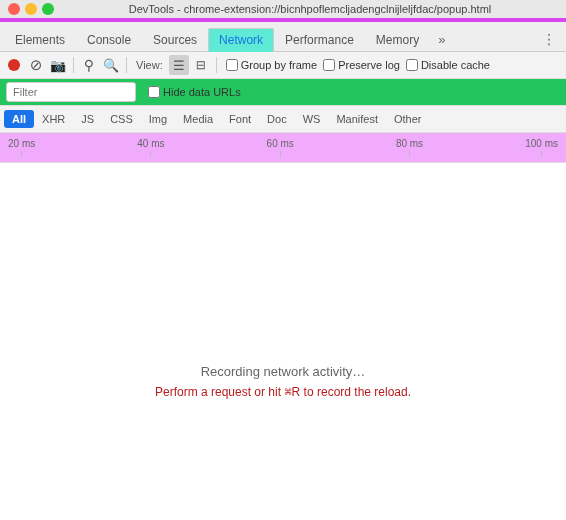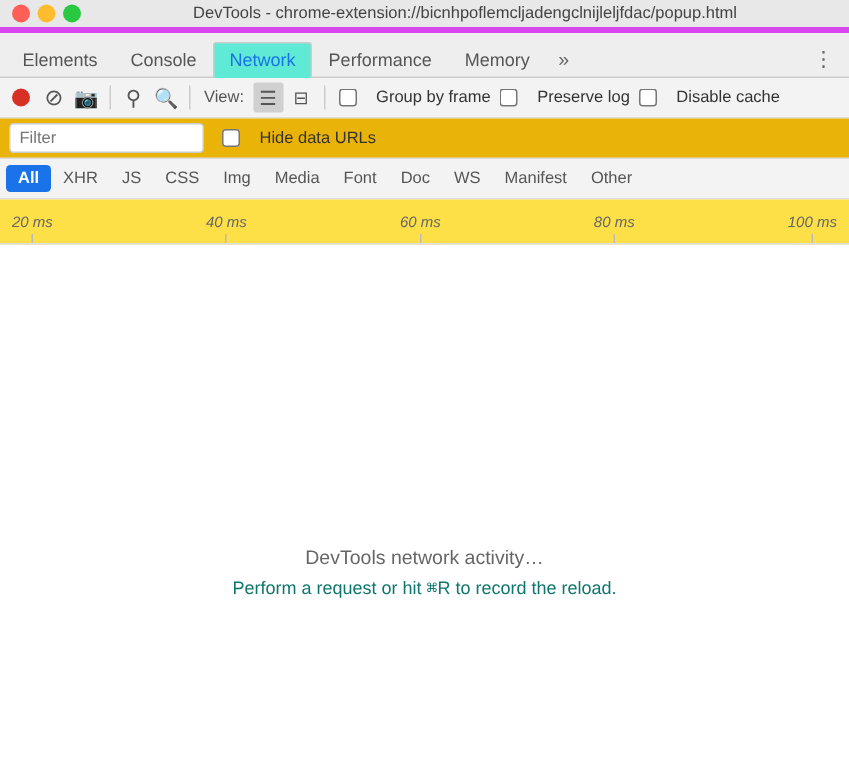--- a/index.html
+++ b/index.html
@@ -135,37 +135,37 @@
       cursor: pointer;
       color: #555;
       font-size: 12px;
       border-radius: 2px;
     }
     .view-btn.active { background: #d0d0d0; }
 
     .checkbox-label {
       display: flex;
       align-items: center;
-      gap: 13px;
+      gap: 3px;
       font-size: 11px;
       color: #333;
       cursor: pointer;
       margin-left: 4px;
       white-space: nowrap;
     }
     .checkbox-label input[type=checkbox] {
       width: 12px;
       height: 12px;
       cursor: pointer;
       margin: 0;
     }
 
     
     .toolbar-row2 {
-      background: #eab308;
+      background: #22c55e;
       border-bottom: 1px solid #ddd;
       display: flex;
       align-items: center;
       height: 27px;
       padding: 0 6px;
       gap: 8px;
     }
     .filter-input {
       border: 1px solid #ccc;
       border-radius: 3px;
@@ -197,28 +197,27 @@
       white-space: nowrap;
     }
     .type-tab.active {
       background: #1a73e8;
       color: #fff;
       font-weight: 700;
     }
 
     
     .timeline-header {
-      background: #fde047;
+      background: #f0abfc;
       border-bottom: 1px solid #ddd;
       display: flex;
-      align-items: flex-end;
+      align-items: center;
       height: 30px;
       padding: 0 8px;
       position: relative;
-      font-style: italic;
     }
     .timeline-ticks {
       display: flex;
       justify-content: space-between;
       width: 100%;
       font-size: 10px;
       color: #666;
     }
     .tick {
       display: flex;
@@ -246,41 +245,42 @@
       text-align: center;
       color: #666;
       font-size: 13px;
       margin-top: 80px;
     }
     .recording-msg .line1 {
       margin-bottom: 6px;
     }
     .recording-msg .line2 {
       font-size: 12px;
-      color: #0f766e;
+      color: #b91c1c;
     }
     .cmd-key {
       font-family: monospace;
     }
   </style>
 </head>
 <body>
 
 <div class="title-bar">
   <div class="window-controls">
     <button class="window-btn btn-close"></button>
     <button class="window-btn btn-min"></button>
     <button class="window-btn btn-max"></button>
   </div>
   <span class="title-text">DevTools - chrome-extension://bicnhpoflemcljadengclnijleljfdac/popup.html</span>
 </div>
 
 <div class="nav-tabs">
   <div class="nav-tab">Elements</div>
   <div class="nav-tab">Console</div>
+  <div class="nav-tab">Sources</div>
   <div class="nav-tab active">Network</div>
   <div class="nav-tab">Performance</div>
   <div class="nav-tab">Memory</div>
   <div class="nav-more">»</div>
   <div class="nav-menu" style="margin-left:auto;">⋮</div>
 </div>
 
 <div class="toolbar-row1">
   <button class="tool-btn record">
     <span style="width:12px;height:12px;background:#d93025;border-radius:50%;display:inline-block;"></span>
@@ -363,18 +363,18 @@
     </div>
     <div class="tick">
       <span>100 ms</span>
       <div class="tick-line"></div>
     </div>
   </div>
 </div>
 
 <div class="main-content">
   <div class="recording-msg">
-    <div class="line1">DevTools network activity…</div>
+    <div class="line1">Recording network activity…</div>
     <div class="line2">
       <span>Perform a request or hit </span><span class="cmd-key">⌘</span><span>R</span><span> to record the reload.</span>
     </div>
   </div>
 </div>
 
 </body></html>

